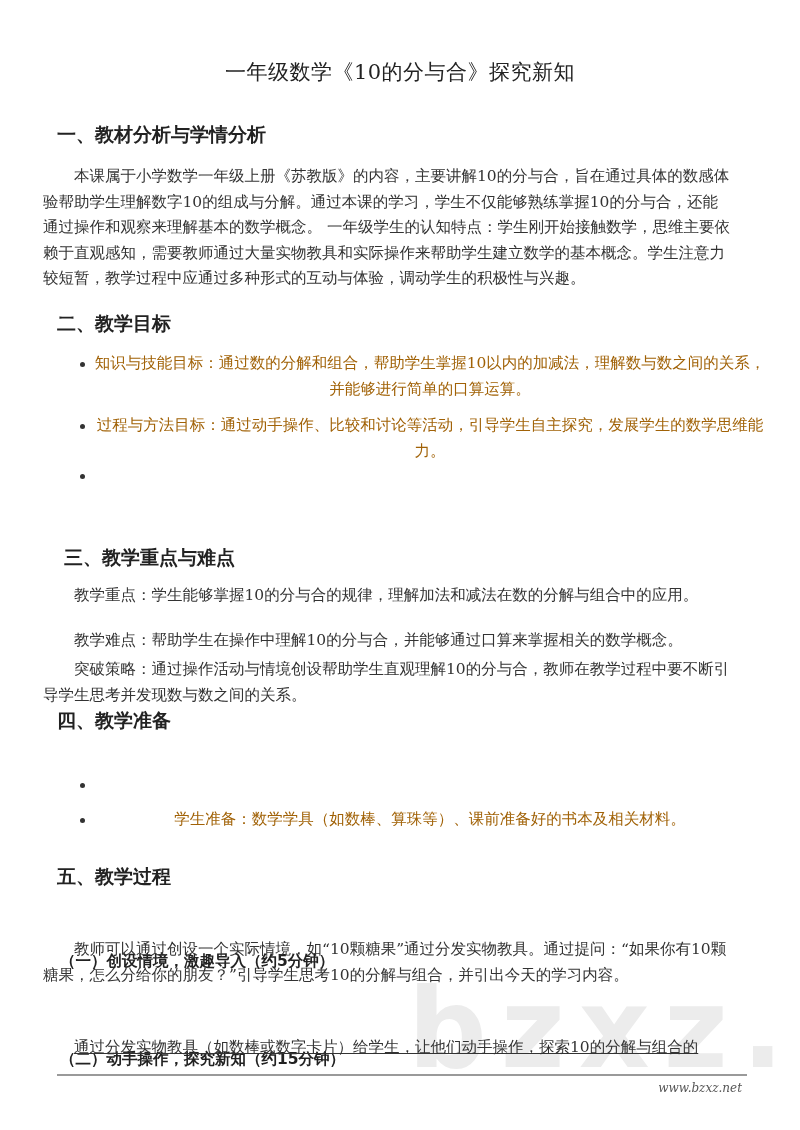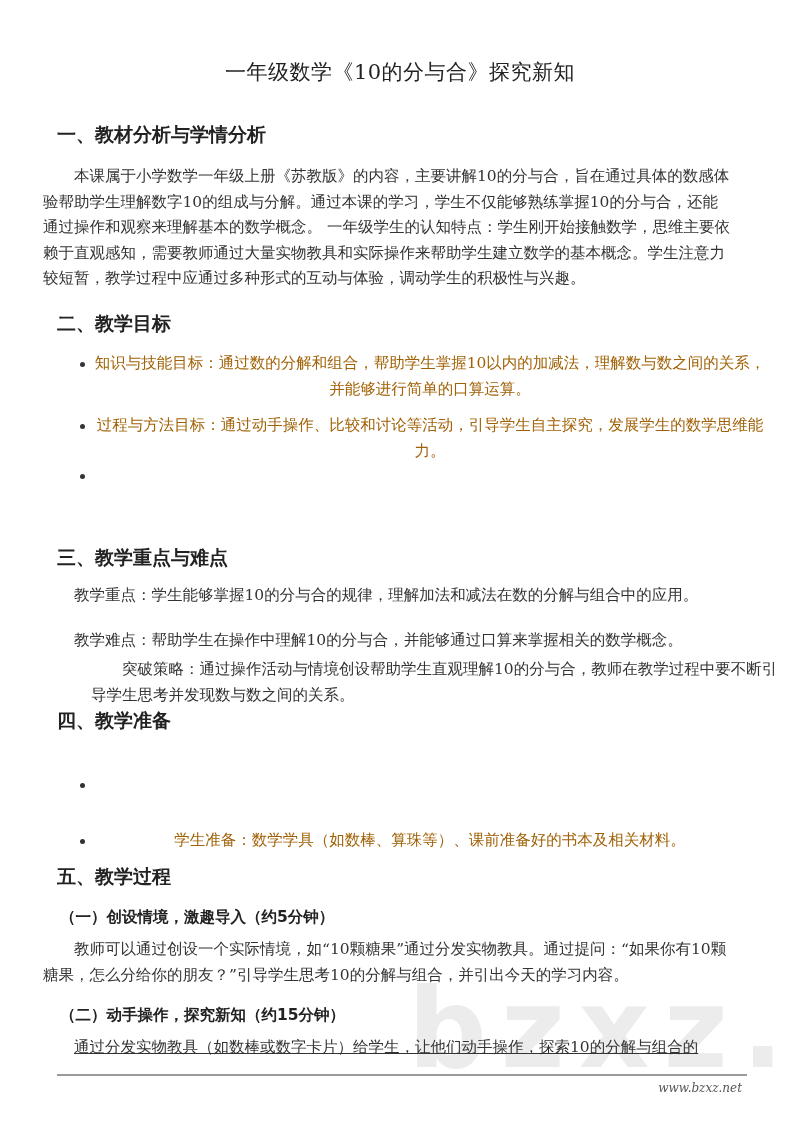--- a/index.html
+++ b/index.html
@@ -12,21 +12,21 @@
     .title {
       position: absolute; top: 58px; left: 0; width: 800px; text-align: center;
       font-size: 21px; color: #222; letter-spacing: 0.5px;
     }
     .h1 {
       position: absolute; left: 57px; font-size: 19px; font-weight: bold;
       font-family: "DejaVu Sans", "Liberation Sans", sans-serif; color: #222; text-align: center;
     }
     .h2 {
       position: absolute; left: 60px; font-size: 15.5px; font-weight: bold;
-      font-family: "DejaVu Sans", "Liberation Sans", sans-serif; color: #222;
+      font-family: "DejaVu Sans", "Liberation Sans", sans-serif; color: #222; margin-top: 44px;
     }
     .para {
       position: absolute; left: 43px; width: 690px; font-size: 15.5px;
       line-height: 25.5px; text-indent: 31px; color: #333; margin: 0;
     }
     .bullet {
       position: absolute; left: 80px; width: 672px; font-size: 15.5px;
       line-height: 25.5px; color: #a16207; padding-left: 14px; margin: 0; text-align: center;
     }
     .bullet .dot {
@@ -67,30 +67,30 @@
       <span>知识与技能目标：通过数的分解和组合，帮助学生掌握10以内的加减法，理解数与数之间的关系，并能够进行简单的口算运算。</span>
     </div>
     <div class="bullet" style="top:413px;">
       <span class="dot"></span>
       <span>过程与方法目标：通过动手操作、比较和讨论等活动，引导学生自主探究，发展学生的数学思维能力。</span>
     </div>
     <div class="bullet" style="top:463px;">
       <span class="dot"></span>
     </div>
 
-    <div class="h1" style="top:545px;">三、教学重点与难点</div>
+    <div class="h1" style="top:545px;margin-left:7px;">三、教学重点与难点</div>
     <p class="para" style="top:583px;">教学重点：学生能够掌握10的分与合的规律，理解加法和减法在数的分解与组合中的应用。</p>
     <p class="para" style="top:620px;margin-top:8px;">教学难点：帮助学生在操作中理解10的分与合，并能够通过口算来掌握相关的数学概念。</p>
-    <p class="para" style="top:657px;margin-left:48px;">突破策略：通过操作活动与情境创设帮助学生直观理解10的分与合，教师在教学过程中要不断引导学生思考并发现数与数之间的关系。</p>
+    <p class="para" style="top:657px;">突破策略：通过操作活动与情境创设帮助学生直观理解10的分与合，教师在教学过程中要不断引导学生思考并发现数与数之间的关系。</p>
 
     <div class="h1" style="top:708px;">四、教学准备</div>
     <div class="bullet" style="top:772px;">
       <span class="dot"></span>
     </div>
-    <div class="bullet" style="top:807px;margin-top:21px;">
+    <div class="bullet" style="top:807px;">
       <span class="dot"></span>
       <span>学生准备：数学学具（如数棒、算珠等）、课前准备好的书本及相关材料。</span>
     </div>
 
     <div class="h1" style="top:864px;">五、教学过程</div>
     <div class="h2" style="top:907px;">（一）创设情境，激趣导入（约5分钟）</div>
     <p class="para" style="top:937px;">教师可以通过创设一个实际情境，如“10颗糖果”通过分发实物教具。通过提问：“如果你有10颗糖果，怎么分给你的朋友？”引导学生思考10的分解与组合，并引出今天的学习内容。</p>
     <div class="h2" style="top:1005px;">（二）动手操作，探究新知（约15分钟）</div>
     <p class="para" style="top:1035px;text-decoration:underline;">通过分发实物教具（如数棒或数字卡片）给学生，让他们动手操作，探索10的分解与组合的</p>
   </div>

